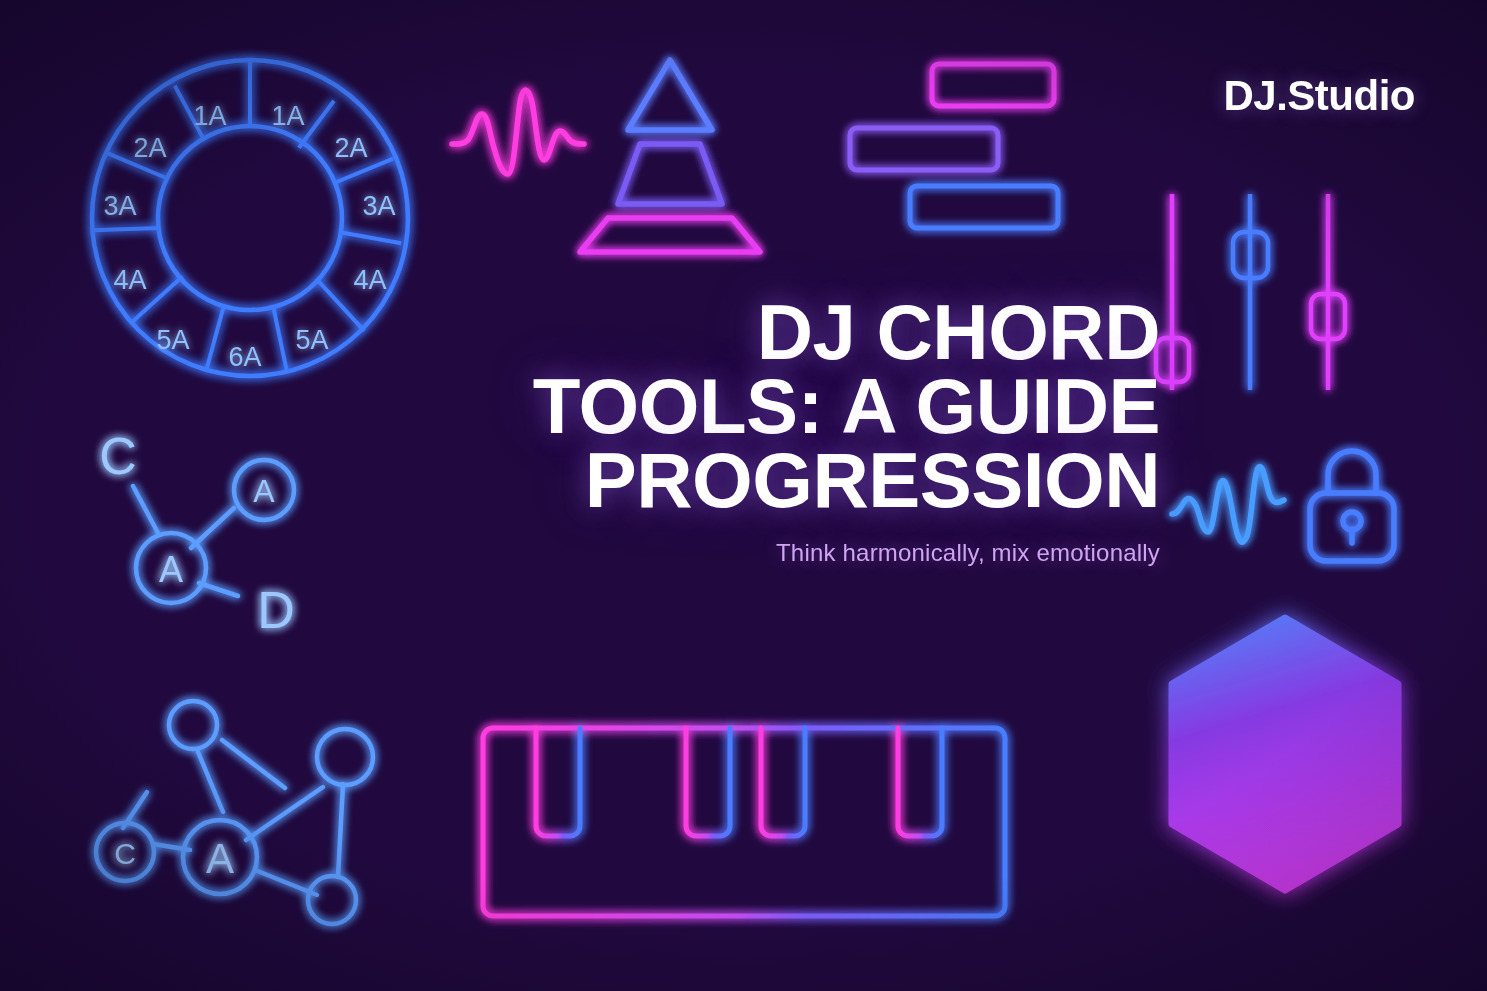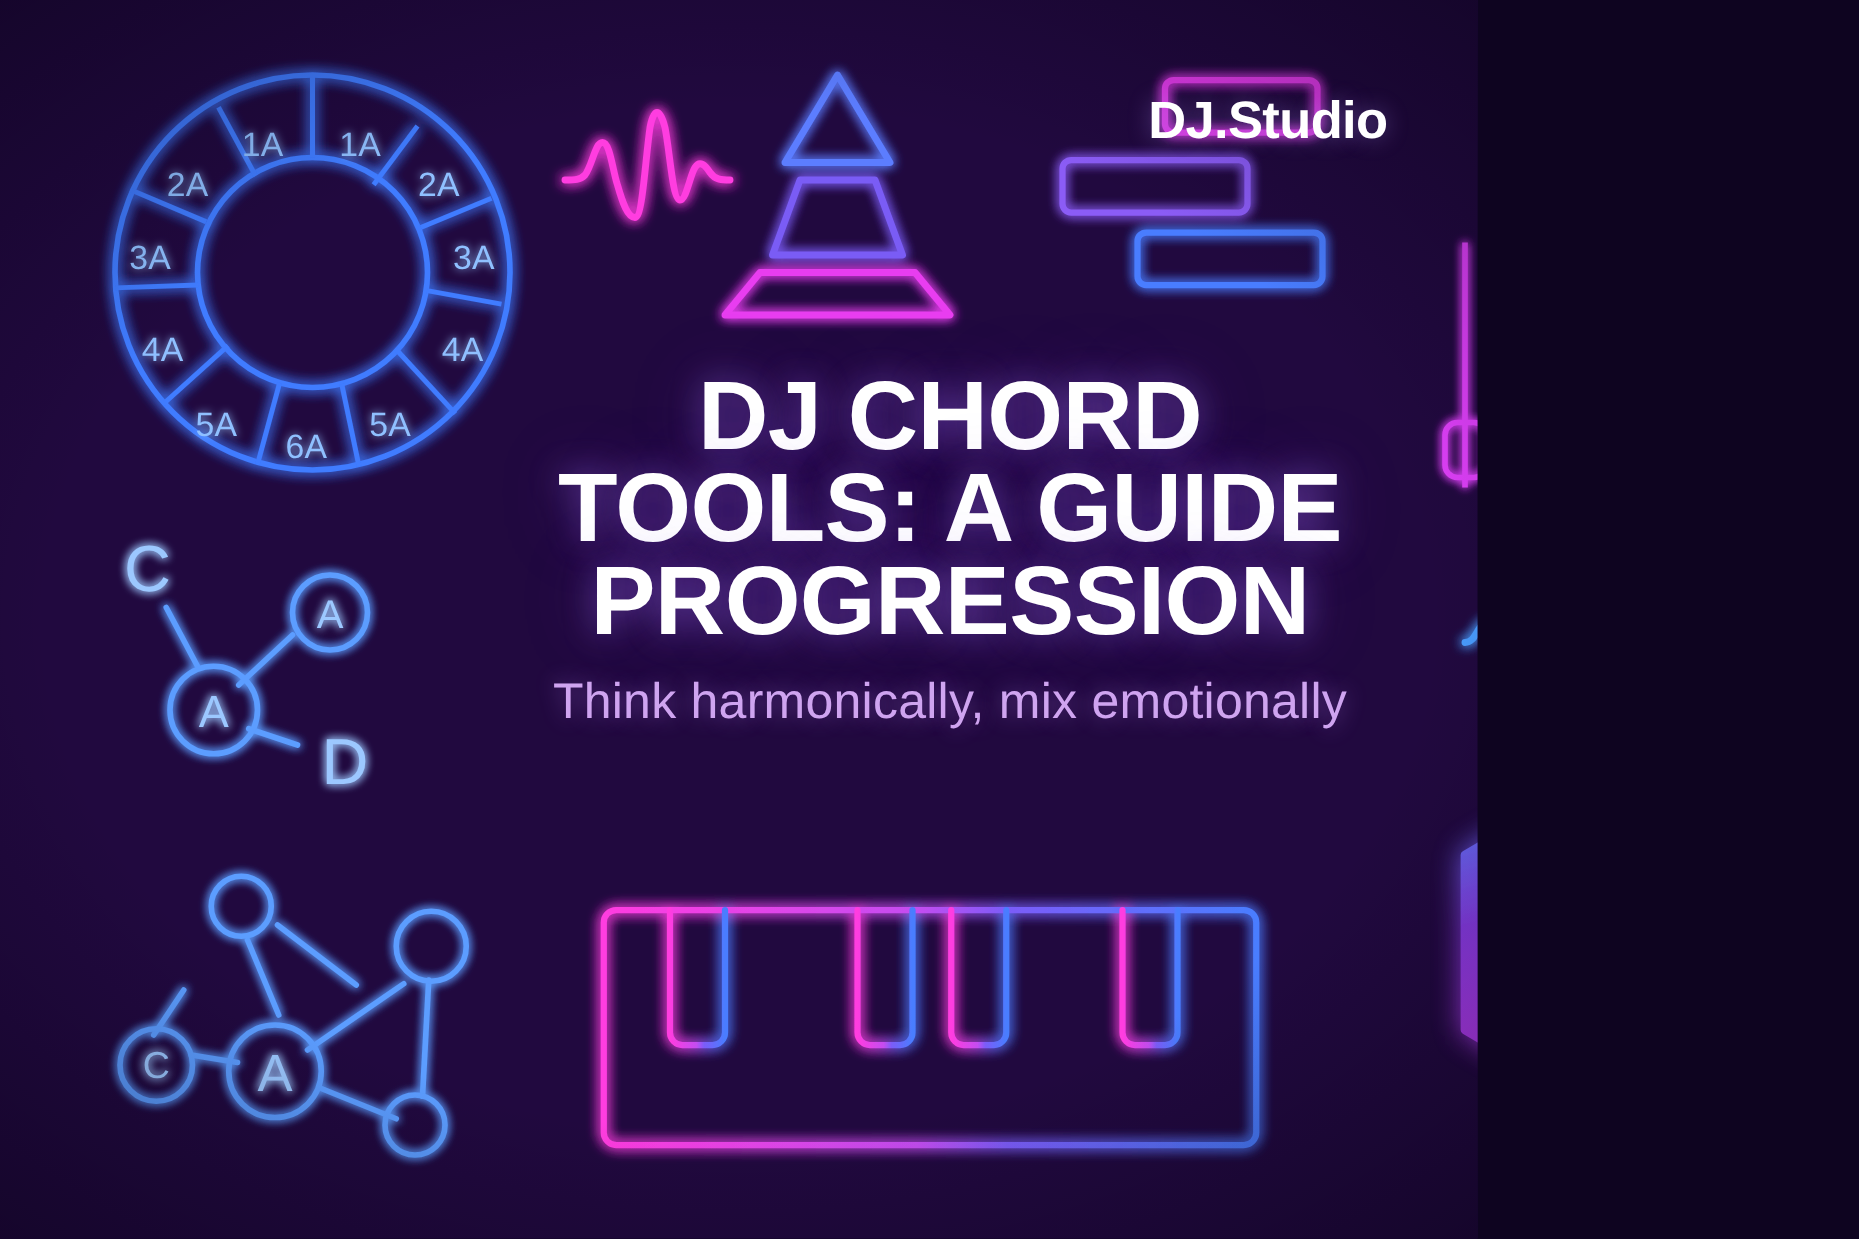--- a/index.html
+++ b/index.html
@@ -1,51 +1,51 @@
 <!DOCTYPE html>
 <html><head>
 <meta charset="utf-8">
 <style>
   * { margin:0; padding:0; box-sizing:border-box; }
   html,body { background:#0e0420; }
   #stage {
     position:relative;
-    width:1182px; height:991px;
+    width:1487px; height:991px;
     overflow:hidden;
     font-family:"Liberation Sans", sans-serif;
     background:
       radial-gradient(ellipse 70% 60% at 50% 42%, rgba(58,12,92,0.55) 0%, rgba(40,8,68,0.0) 70%),
       radial-gradient(ellipse 55% 50% at 12% 88%, rgba(30,22,110,0.55) 0%, rgba(30,22,110,0.0) 72%),
       radial-gradient(ellipse 50% 45% at 90% 12%, rgba(26,22,105,0.60) 0%, rgba(26,22,105,0.0) 70%),
       linear-gradient(135deg, #2d0a4e 0%, #220council 0%, #1d0b3f 28%, #170a38 52%, #200b45 76%, #320c52 100%);
     background-color:#21093f;
   }
   #stage::after{
     content:"";
     position:absolute; inset:0;
     pointer-events:none;
     background:radial-gradient(ellipse 85% 75% at 50% 50%, rgba(0,0,0,0) 55%, rgba(5,0,16,0.55) 100%);
   }
   .node { position:absolute; }
 
   
-  #titleblock{ left:360px; top:295px; width:800px; text-align:center; z-index:5; }
+  #titleblock{ left:360px; top:295px; width:800px; text-align:right; z-index:5; }
   #titleblock h1{
     color:#ffffff;
     font-size:78px;
     line-height:0.95;
     font-weight:bold;
     letter-spacing:-0.5px;
     text-shadow:0 0 26px rgba(170,120,255,0.45), 0 0 60px rgba(120,60,220,0.30);
   }
   #titleblock .tline{ display:block; }
   #subtitle{
     margin-top:22px;
     color:#cfa4f0;
-    font-size:40px;
+    font-size:24px;
     font-weight:normal;
     letter-spacing:0.2px;
     text-shadow:0 0 18px rgba(190,130,255,0.45);
   }
 
   
   #logo{
     right:72px; top:72px;
     color:#fff; font-size:42px; font-weight:bold;
     letter-spacing:-0.5px;

